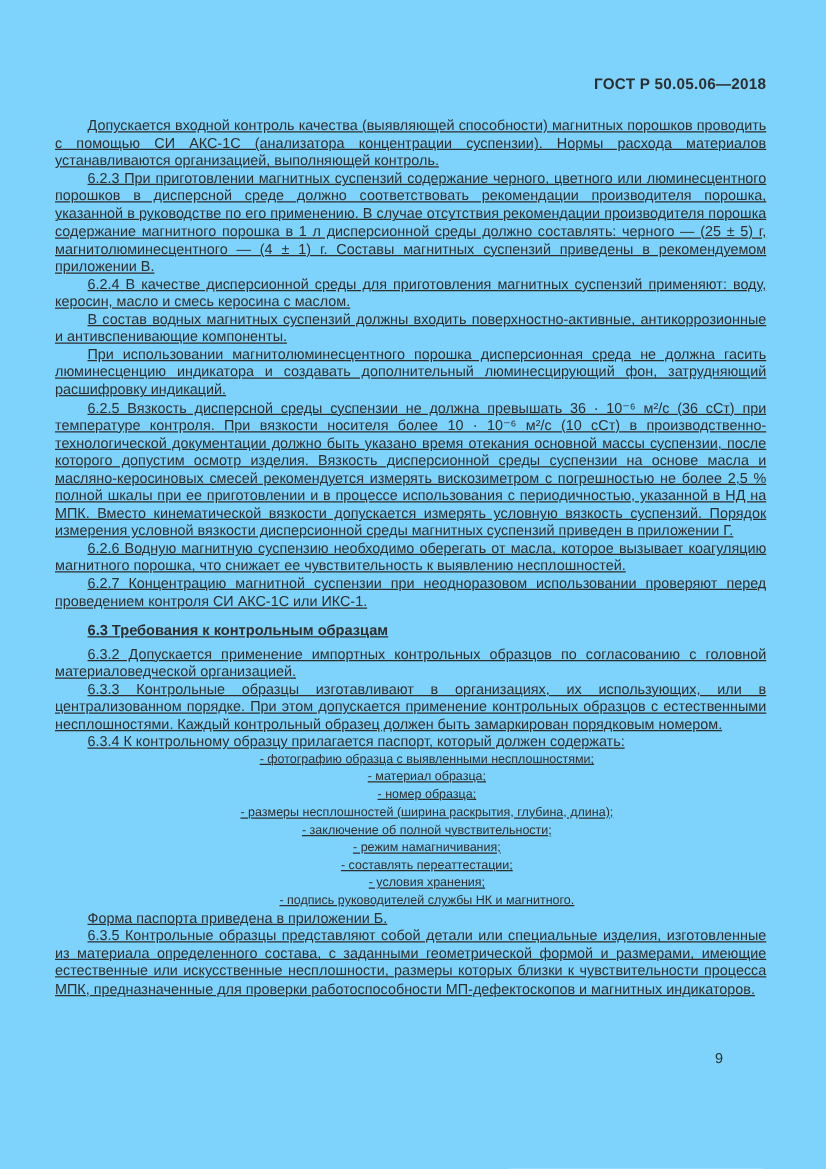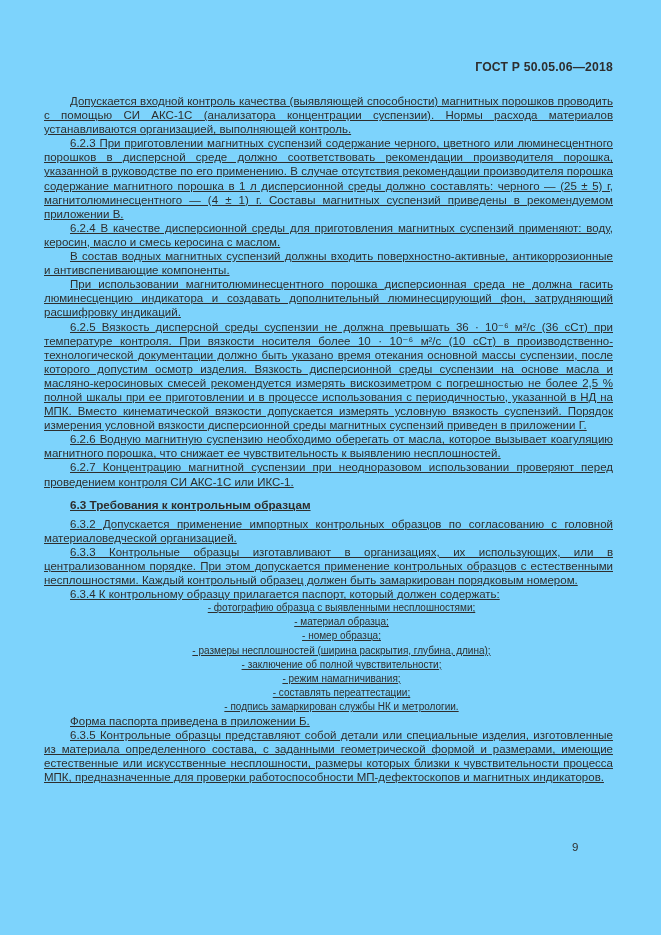--- a/index.html
+++ b/index.html
@@ -83,21 +83,22 @@
     <p class="para">6.3.3 Контрольные образцы изготавливают в организациях, их использующих, или в централизованном порядке. При этом допускается применение контрольных образцов с естественными несплошностями. Каждый контрольный образец должен быть замаркирован порядковым номером.</p>
     <p class="para">6.3.4 К контрольному образцу прилагается паспорт, который должен содержать:</p>
 
     <p class="list-item">- фотографию образца с выявленными несплошностями;</p>
     <p class="list-item">- материал образца;</p>
     <p class="list-item">- номер образца;</p>
     <p class="list-item">- размеры несплошностей (ширина раскрытия, глубина, длина);</p>
     <p class="list-item">- заключение об полной чувствительности;</p>
     <p class="list-item">- режим намагничивания;</p>
     <p class="list-item">- составлять переаттестации;</p>
-    <p class="list-item">- подпись замаркирован службы НК и метрологии.</p>
+    <p class="list-item">- условия хранения;</p>
+    <p class="list-item">- подпись руководителей службы НК и магнитного.</p>
 
     <p class="para">Форма паспорта приведена в приложении Б.</p>
     <p class="para">6.3.5 Контрольные образцы представляют собой детали или специальные изделия, изготовленные из материала определенного состава, с заданными геометрической формой и размерами, имеющие естественные или искусственные несплошности, размеры которых близки к чувствительности процесса МПК, предназначенные для проверки работоспособности МП-дефектоскопов и магнитных индикаторов.</p>
   </main>
 
   <div class="page-number">9</div>
 
 </div>
 
 </body></html>

